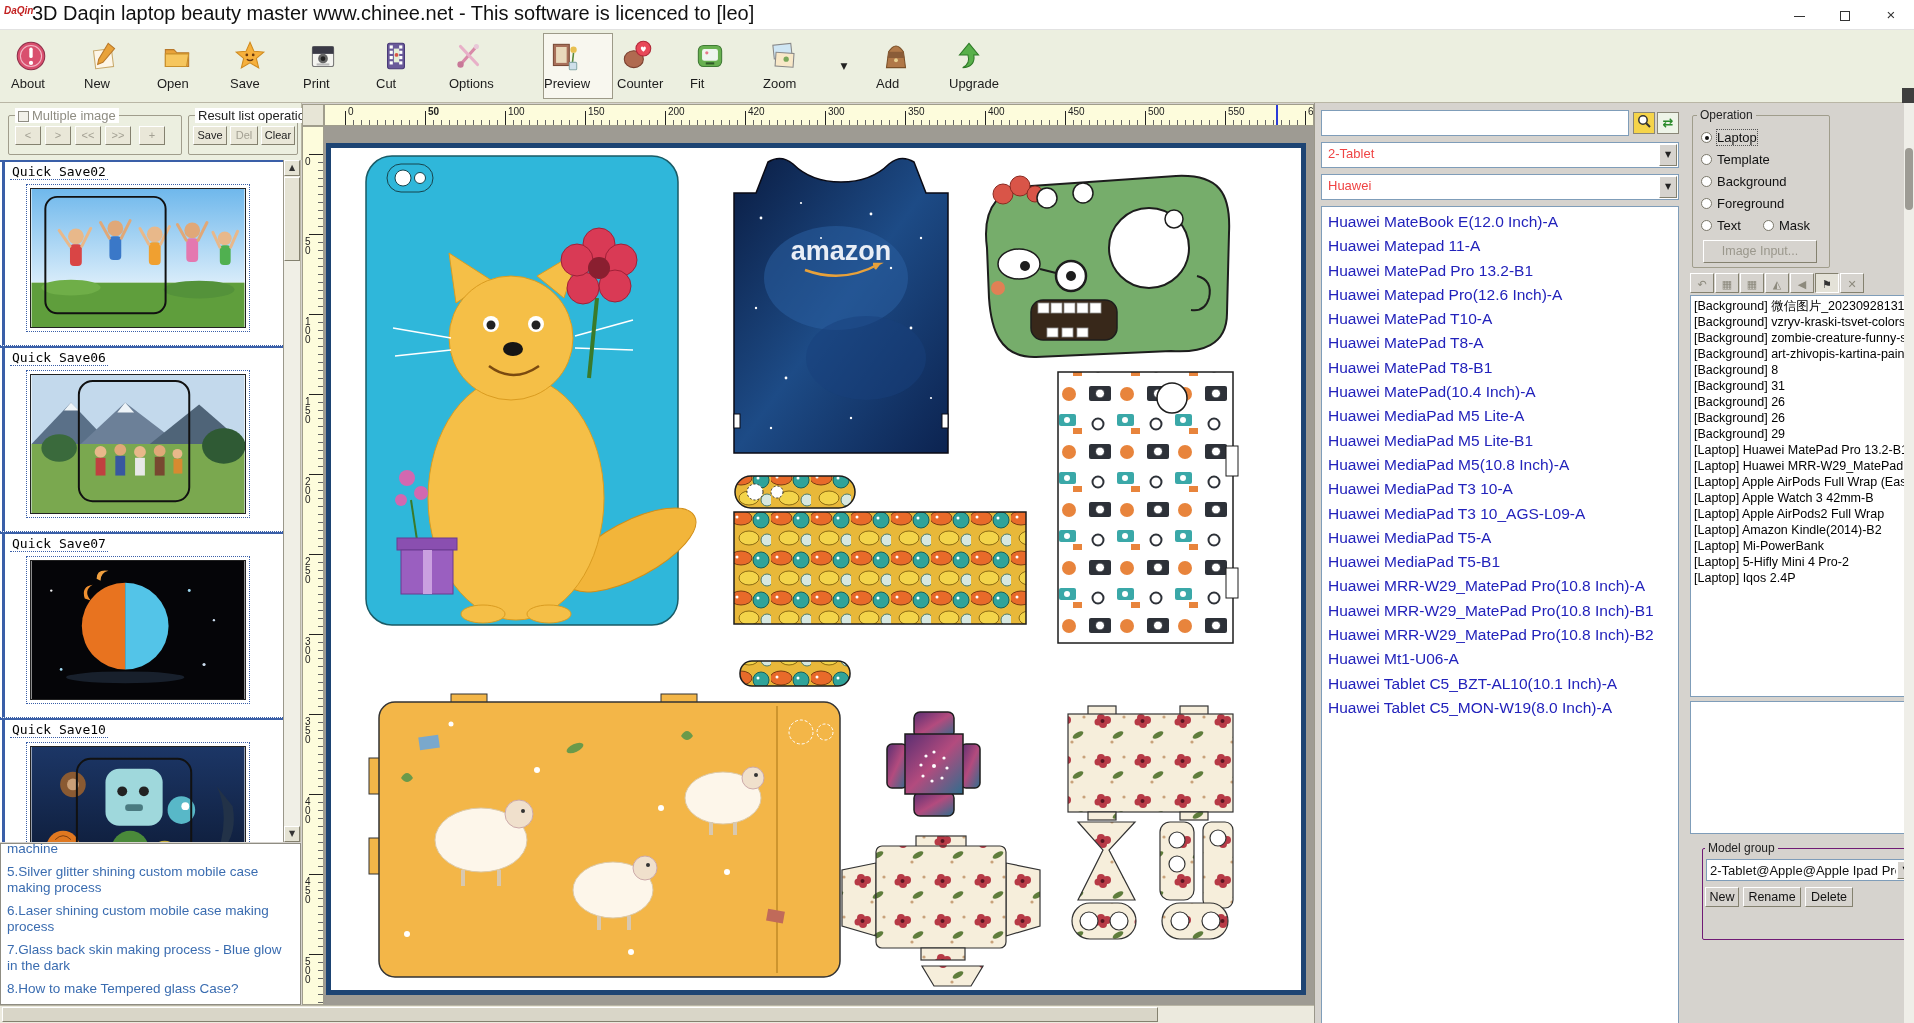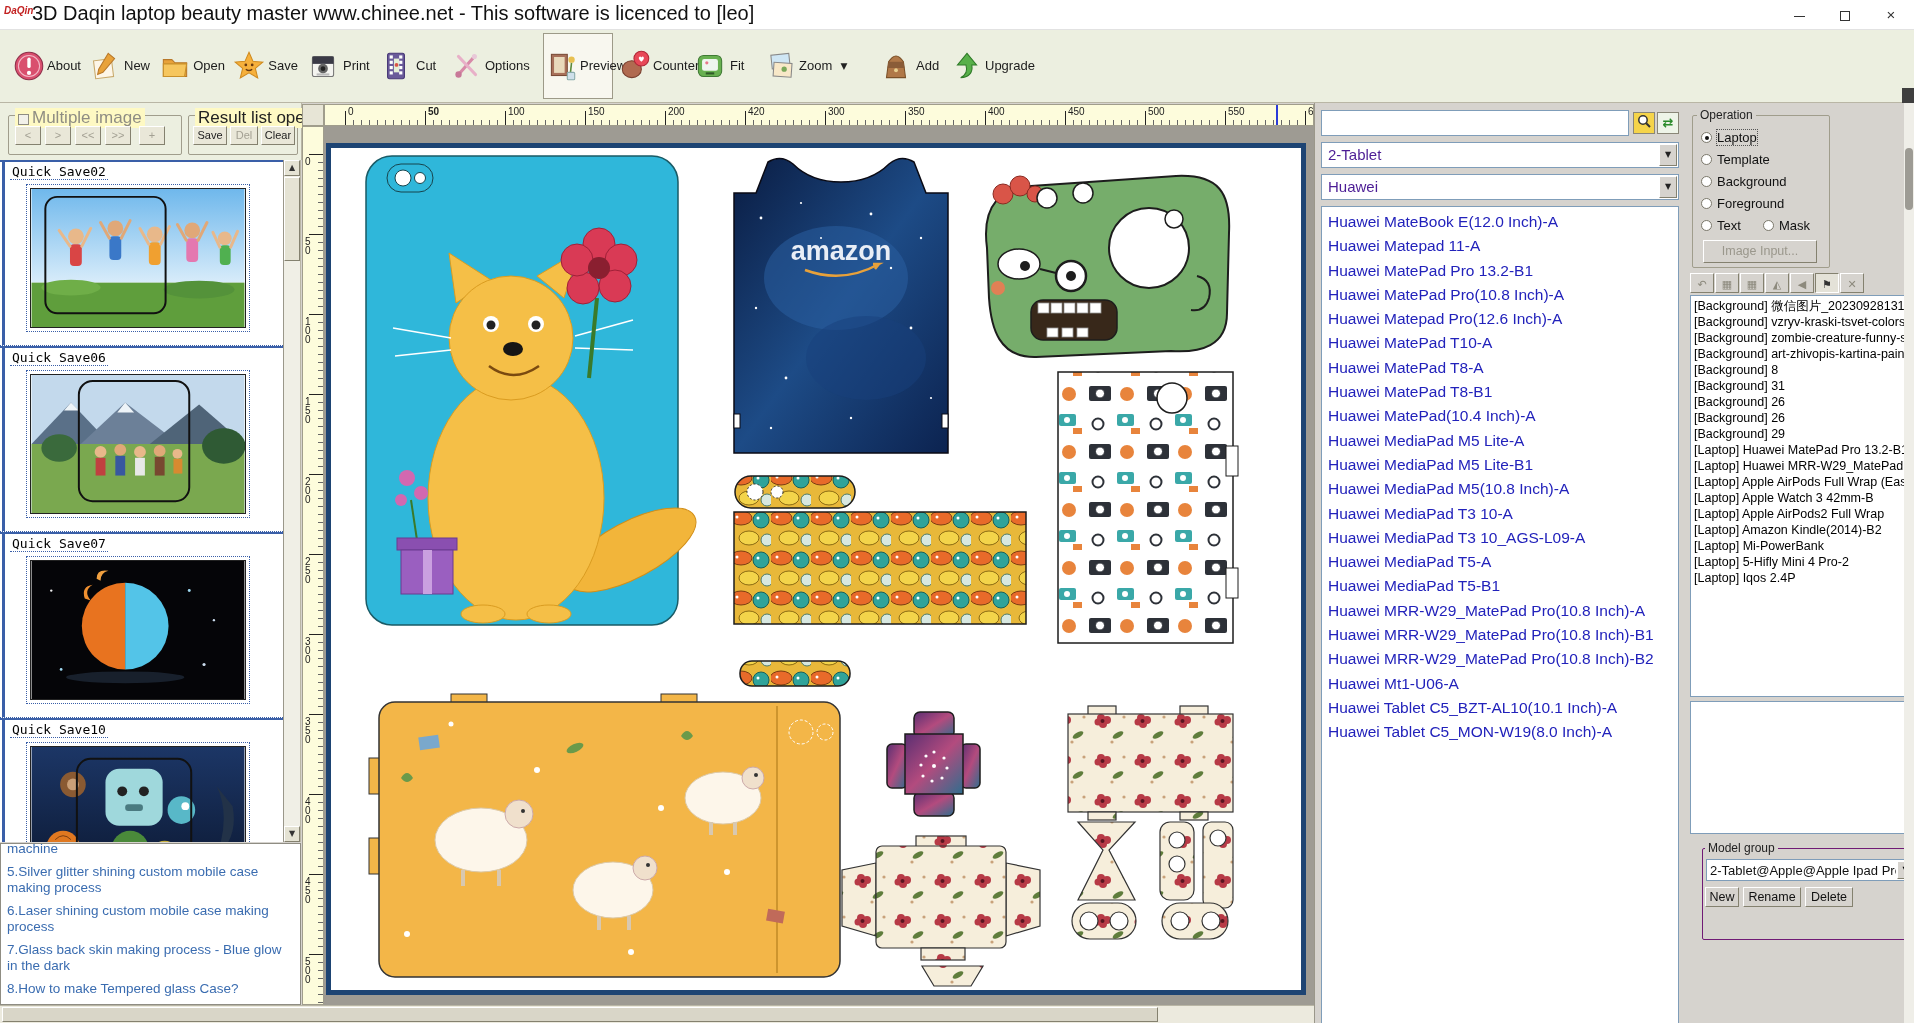--- a/index.html
+++ b/index.html
@@ -10,31 +10,31 @@
   #titlebar{left:0;top:0;width:1914px;height:30px;background:#fff;border-bottom:1px solid #e2e2e2}
   #logo{left:4px;top:7px;color:#c21f1f;font-weight:bold;font-style:italic;font-size:10px;width:26px;line-height:8px}
   #title{left:32px;top:2px;font-size:20px;color:#111;white-space:nowrap}
   .winbtn{top:0;width:46px;height:30px;text-align:center;line-height:30px;color:#333;font-size:15px}
   #btn-min{left:1776px}#btn-max{left:1822px}#btn-close{left:1868px}
   #btn-min i{display:inline-block;width:11px;border-bottom:1px solid #333;vertical-align:middle}
   #btn-max i{display:inline-block;width:10px;height:10px;border:1px solid #333;vertical-align:middle}
 
   
   #toolbar{left:0;top:30px;width:1914px;height:73px;background:#ecefe0;border-bottom:1px solid #b9b6a5;display:flex;align-items:flex-start;padding:3px 0 0 10px}
-  .tbtn{width:70px;height:66px;display:flex;align-items:center;justify-content:flex-start;border:1px solid transparent;margin-right:3px}
+  .tbtn{width:70px;height:66px;display:flex;flex-direction:column;align-items:flex-start;justify-content:flex-start;border:1px solid transparent;margin-right:3px}
   .tbtn .ticon{width:40px;height:44px;display:flex;align-items:center;justify-content:center}
   .tbtn .tlabel{font-size:13px;color:#1c1c1c;margin-top:-2px}
   .tbtn.selected{background:#f8f7ef;border:1px solid #9d9a88}
   #zoom-arrow{width:18px;height:66px;display:flex;align-items:center;justify-content:center;font-size:9px;color:#222;font-family:"DejaVu Sans",sans-serif}
   .tb-gap{width:22px}
 
   
   #lp-top{left:0;top:103px;width:302px;height:57px;background:#ecefe0;border-right:1px solid #b9b6a5}
   .gbox{position:absolute;border:1px solid #a09d8c;border-radius:2px}
-  .gbox .legend{position:absolute;top:-8px;left:6px;background:#fef9c3;padding:0 3px;font-size:17px;color:#222;white-space:nowrap}
+  .gbox .legend{position:absolute;top:-8px;left:6px;background:#ffffff;padding:0 3px;font-size:13px;color:#222;white-space:nowrap}
   .gbox .legend.dis{color:#8f8d83}
   #box-multi{left:8px;top:12px;width:174px;height:40px}
   #box-result{left:188px;top:12px;width:110px;height:40px}
   .chk{display:inline-block;width:11px;height:11px;background:#f2f1ea;border:1px solid #8f8d83;vertical-align:-2px;margin-right:3px}
   .sbtn{position:absolute;top:10px;height:19px;background:#e9e7d8;border:1px solid;border-color:#fff #84816f #84816f #fff;font-size:11px;text-align:center;line-height:16px;color:#222}
   .sbtn.dis{color:#a3a093}
 
   
   #thumblist{left:0;top:160px;width:284px;height:682px;background:#fff;overflow:hidden;border-right:1px solid #9a978a}
   .thumb-item{position:relative;height:186px;background:#fff;border-top:2px solid #3a5fa8;border-bottom:1px dotted #3a5fa8}
@@ -70,21 +70,21 @@
   #hscroll{left:0;top:1005px;width:1688px;height:18px;background:#eceade;border-top:1px solid #b9b6a5}
   #hscroll-thumb{position:absolute;left:2px;top:1px;width:1156px;height:15px;background:#d9d6c8;border:1px solid;border-color:#fff #84816f #84816f #fff}
 
   
   #devpanel{left:1314px;top:103px;width:374px;height:920px;background:#d6d3ce;border-left:1px solid #9a978a}
   #search-input{position:absolute;left:6px;top:7px;width:308px;height:26px;background:#fff;border:1px solid #7f9db9;font-size:14px;padding:0 4px}
   .sq-btn{position:absolute;top:9px;width:22px;height:22px;border:1px solid #8a8778;text-align:center;line-height:20px}
   #btn-search{left:318px;background:#f5d44a}
   #btn-refresh{left:342px;background:#eef4e8;color:#2a8a2a;font-family:"DejaVu Sans",sans-serif;font-size:13px;font-weight:bold}
   .combo{position:absolute;left:6px;width:358px;height:26px;background:#fff;border:1px solid #7f9db9}
-  .combo .cval{position:absolute;left:6px;top:3px;font-size:15px;color:#4c1d95;white-space:nowrap}
+  .combo .cval{position:absolute;left:6px;top:3px;font-size:13px;color:#ef4444;white-space:nowrap}
   .combo .carr{position:absolute;right:1px;top:1px;width:18px;height:22px;background:#d6d3ce;border:1px solid;border-color:#fff #84816f #84816f #fff;text-align:center;line-height:20px;font-size:8px;color:#222;font-family:"DejaVu Sans",sans-serif}
   #combo-cat{top:39px}#combo-brand{top:71px}
   #devlist{position:absolute;left:6px;top:103px;width:358px;height:898px;background:#fff;border:1px solid #7f9db9;overflow:hidden;padding-top:3px}
   .dev-item{font-size:15.5px;color:#2222bb;line-height:24.3px;padding-left:6px;white-space:nowrap;overflow:hidden}
 
   
   #oppanel{left:1688px;top:103px;width:226px;height:920px;background:#d6d3ce}
   #opbox{left:4px;top:12px;width:138px;height:153px;border:1px solid #a09d8c;border-radius:2px}
   #opbox .legend{position:absolute;top:-8px;left:4px;background:#d6d3ce;padding:0 3px;font-size:12px;color:#222}
   .radio-row{position:absolute;left:8px;height:16px;font-size:13px;color:#111;white-space:nowrap}
@@ -999,21 +999,20 @@
     <span class="carr">▼</span>
   </div>
   <div id="combo-brand" class="combo">
     <span class="cval">Huawei</span>
     <span class="carr">▼</span>
   </div>
   <div id="devlist">
       <div class="dev-item">Huawei MateBook E(12.0 Inch)-A</div>
       <div class="dev-item">Huawei Matepad 11-A</div>
       <div class="dev-item">Huawei MatePad Pro 13.2-B1</div>
-      <div class="dev-item">Huawei MatePad Pro(10.8 Inch)-A</div>
       <div class="dev-item">Huawei Matepad Pro(12.6 Inch)-A</div>
       <div class="dev-item">Huawei MatePad T10-A</div>
       <div class="dev-item">Huawei MatePad T8-A</div>
       <div class="dev-item">Huawei MatePad T8-B1</div>
       <div class="dev-item">Huawei MatePad(10.4 Inch)-A</div>
       <div class="dev-item">Huawei MediaPad M5 Lite-A</div>
       <div class="dev-item">Huawei MediaPad M5 Lite-B1</div>
       <div class="dev-item">Huawei MediaPad M5(10.8 Inch)-A</div>
       <div class="dev-item">Huawei MediaPad T3 10-A</div>
       <div class="dev-item">Huawei MediaPad T3 10_AGS-L09-A</div>

